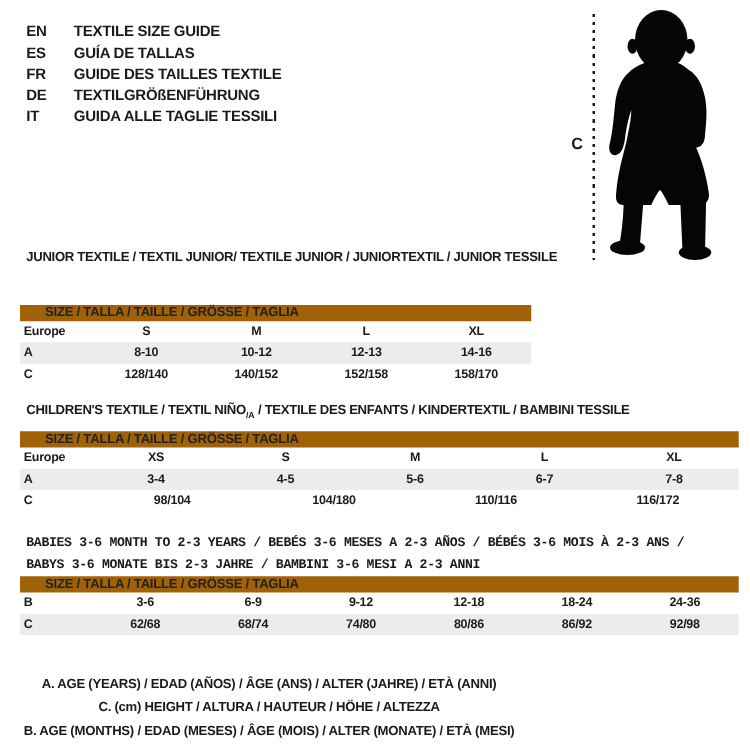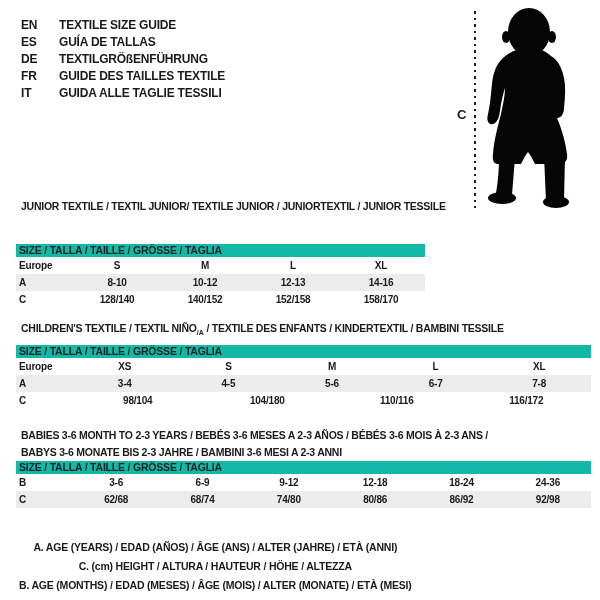--- a/index.html
+++ b/index.html
@@ -15,54 +15,54 @@
   .lang-code{width:38px;}
   
   .dotline{left:474px;top:11px;width:2px;height:197px;
     background-image:repeating-linear-gradient(180deg,#1c1c1c 0px,#1c1c1c 2.5px,transparent 2.5px,transparent 6.5px);}
   .c-label{left:457px;top:108px;font-size:13px;line-height:13px;}
   .baby{left:481px;top:6px;width:92px;height:202px;}
   
   .sec-title{left:21px;font-size:10.5px;line-height:13px;letter-spacing:-0.25px;white-space:nowrap;}
   .t1-title{top:200px;}
   .t2-title{top:322px;}
-  .t3-title{top:427px;line-height:17px;}
+  .t3-title{top:427px;line-height:17px;font-family:Liberation Mono, monospace;}
   .sub{font-size:7px;vertical-align:sub;letter-spacing:0;}
   
   .tbl{left:16px;}
   .t1{top:244px;width:409px;}
   .t2{top:345px;width:575px;}
   .t3{top:461px;width:575px;}
-  .size-bar{height:13px;line-height:13px;background:#14b8a6;padding-left:3px;font-size:10.5px;color:#222;}
+  .size-bar{height:13px;line-height:13px;background:#a16207;padding-left:20px;font-size:10.5px;color:#222;}
   .trow{display:flex;height:17px;line-height:17px;font-size:10px;}
   .trow.shade{background:#ececec;}
   .tcell{flex:1;text-align:center;}
   .tcell.lbl{flex:0 0 54px;text-align:left;padding-left:3px;}
   
   .legend{left:19px;top:538px;font-size:10.5px;line-height:19px;white-space:nowrap;text-align:center;}
 </style>
 </head>
 <body>
 
 <div class="abs lang-block">
   <div class="lang-row">
     <span class="lang-code">EN</span>
     <span class="lang-label">TEXTILE SIZE GUIDE</span>
   </div>
   <div class="lang-row">
     <span class="lang-code">ES</span>
     <span class="lang-label">GUÍA DE TALLAS</span>
   </div>
   <div class="lang-row">
+    <span class="lang-code">FR</span>
+    <span class="lang-label">GUIDE DES TAILLES TEXTILE</span>
+  </div>
+  <div class="lang-row">
     <span class="lang-code">DE</span>
     <span class="lang-label">TEXTILGRÖßENFÜHRUNG</span>
-  </div>
-  <div class="lang-row">
-    <span class="lang-code">FR</span>
-    <span class="lang-label">GUIDE DES TAILLES TEXTILE</span>
   </div>
   <div class="lang-row">
     <span class="lang-code">IT</span>
     <span class="lang-label">GUIDA ALLE TAGLIE TESSILI</span>
   </div>
 </div>
 
 <div class="abs dotline"></div>
 <div class="abs c-label">C</div>
 <svg class="abs baby" viewBox="0 0 92 202" xmlns="http://www.w3.org/2000/svg" aria-hidden="true">

